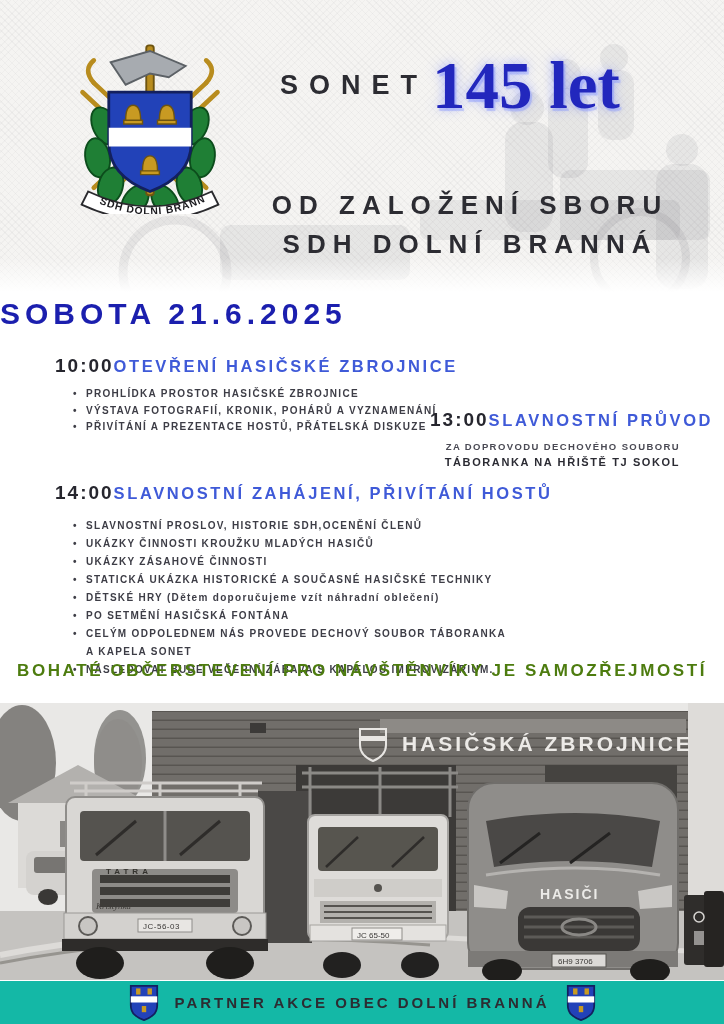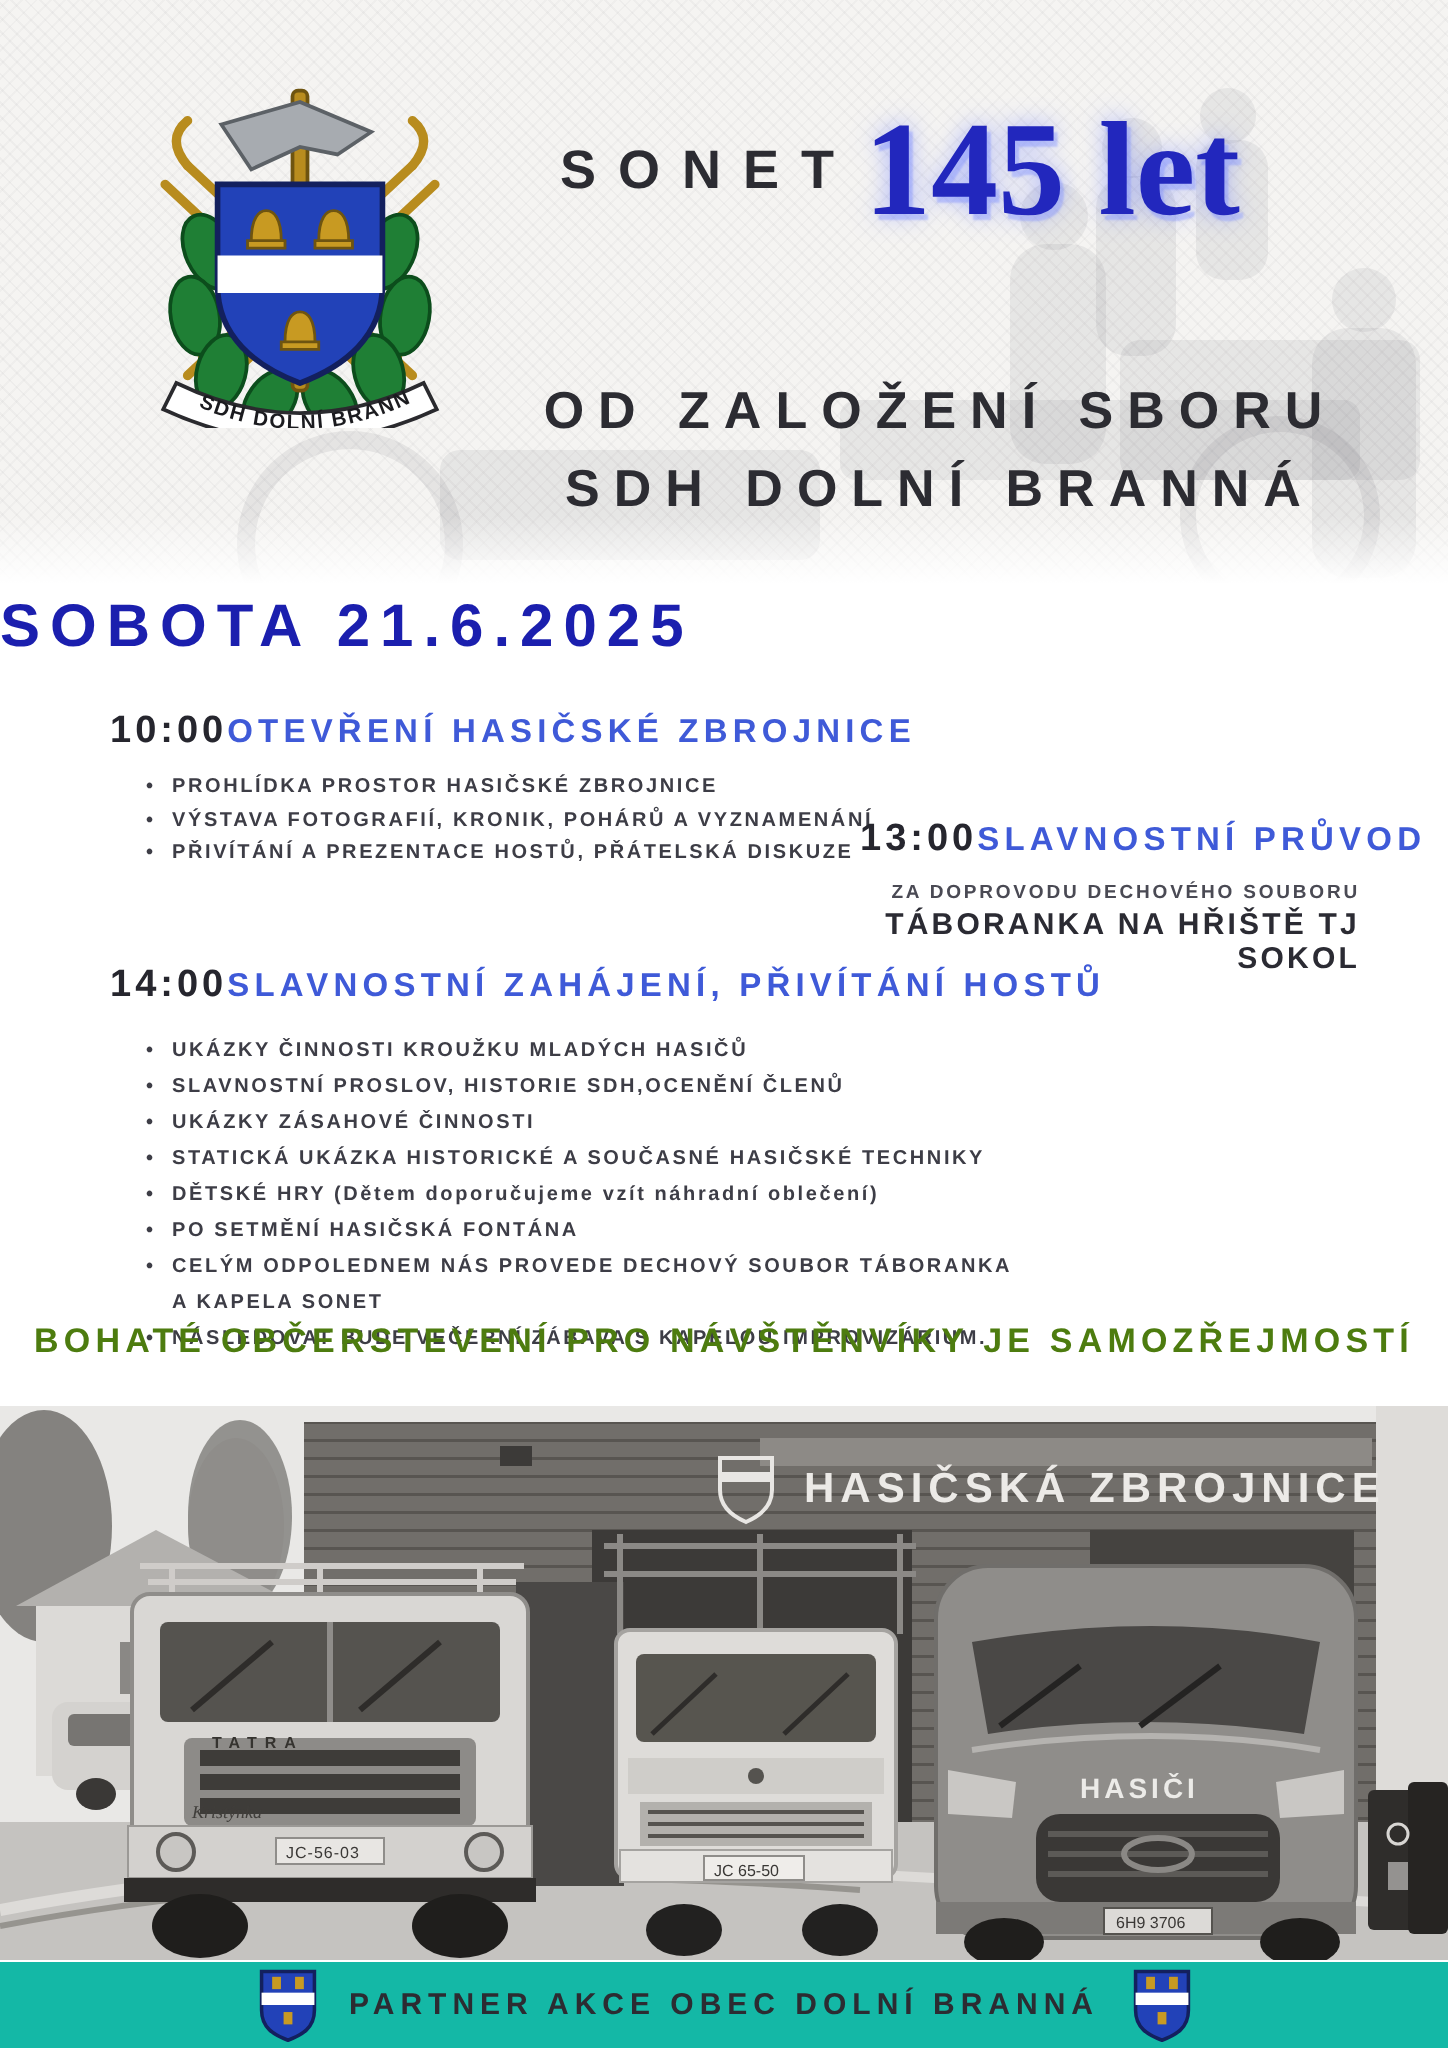--- a/index.html
+++ b/index.html
@@ -49,21 +49,21 @@
   ul.bullets li{
     position:relative;font-size:10px;font-weight:bold;letter-spacing:1.3px;
     color:#3d3d46;line-height:16.5px;padding-left:13px;
   }
   ul.bullets li::before{content:"•";position:absolute;left:0;top:0;color:#3d3d46;}
   ul.bullets li.cont{padding-left:13px;}
   ul.bullets li.cont::before{content:"";}
   .sec-13{left:430px;top:409px;width:250px;}
   .sec-13 .notes{margin-top:8px;text-align:right;}
   .note-small{font-size:9.5px;font-weight:bold;letter-spacing:1.4px;color:#4a4a54;line-height:15px;}
-  .note-strong{font-size:15px;font-weight:bold;letter-spacing:1.6px;color:#2b2b33;line-height:17px;}
+  .note-strong{font-size:11px;font-weight:bold;letter-spacing:1.6px;color:#2b2b33;line-height:17px;}
   .sec-10{left:55px;top:355px;width:420px;}
   .sec-14{left:55px;top:482px;width:620px;}
   .sec-14 ul.bullets{margin-top:13px;}
   .sec-14 ul.bullets li{line-height:18px;}
   .refreshments{
     position:absolute;left:0;top:661px;width:724px;text-align:center;
     font-size:17px;font-weight:bold;letter-spacing:2.6px;color:#4d7c0f;white-space:nowrap;
   }
   
   .photo{position:absolute;left:0;top:703px;width:724px;height:277px;background:#dcdad7;}
@@ -182,22 +182,22 @@
       <div class="note-strong">TÁBORANKA NA HŘIŠTĚ TJ SOKOL</div>
     </div>
   </div>
 
   <div class="sec sec-14">
     <div class="sec-head">
       <span class="sec-time">14:00</span>
       <span class="sec-title">SLAVNOSTNÍ ZAHÁJENÍ, PŘIVÍTÁNÍ HOSTŮ</span>
     </div>
     <ul class="bullets">
+      <li>SLAVNOSTNÍ PROSLOV, HISTORIE SDH,OCENĚNÍ ČLENŮ</li>
       <li>UKÁZKY ČINNOSTI KROUŽKU MLADÝCH HASIČŮ</li>
-      <li>SLAVNOSTNÍ PROSLOV, HISTORIE SDH,OCENĚNÍ ČLENŮ</li>
       <li>UKÁZKY ZÁSAHOVÉ ČINNOSTI</li>
       <li>STATICKÁ UKÁZKA HISTORICKÉ A SOUČASNÉ HASIČSKÉ TECHNIKY</li>
       <li>DĚTSKÉ HRY (Dětem doporučujeme vzít náhradní oblečení)</li>
       <li>PO SETMĚNÍ HASIČSKÁ FONTÁNA</li>
       <li>CELÝM ODPOLEDNEM NÁS PROVEDE DECHOVÝ SOUBOR TÁBORANKA</li>
       <li class="cont">A KAPELA SONET</li>
       <li>NÁSLEDOVAT BUDE VEČERNÍ ZÁBAVA S KAPELOU IMPROVIZÁRIUM.</li>
     </ul>
   </div>
 

